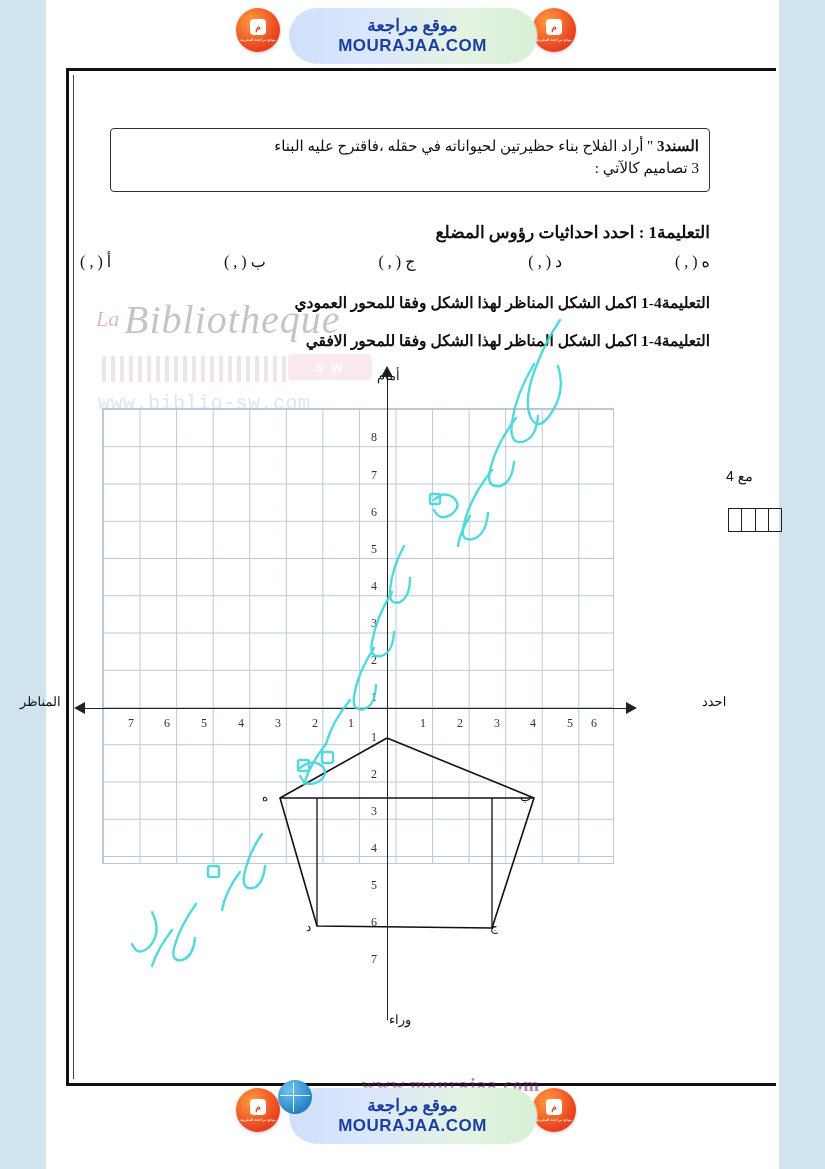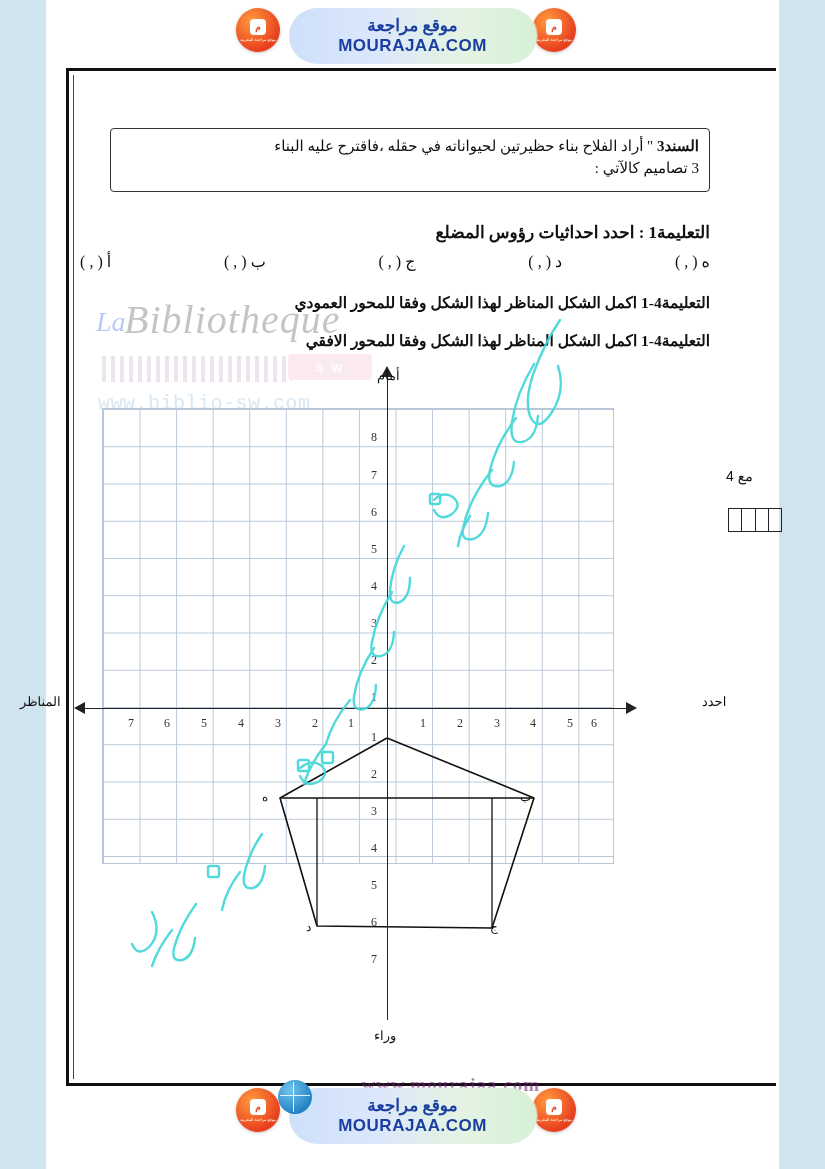--- a/index.html
+++ b/index.html
@@ -159,36 +159,36 @@
     width:0;height:0;border-top:6px solid transparent;border-bottom:6px solid transparent;
     border-left:11px solid #222;
   }
   .arrow-left{
     position:absolute;left:-28px;top:294px;
     width:0;height:0;border-top:6px solid transparent;border-bottom:6px solid transparent;
     border-right:11px solid #222;
   }
   .lbl{position:absolute;font-size:13px;color:#111;direction:rtl;font-family:"Liberation Serif",serif;}
   .lbl-up{left:275px;top:-40px;}
-  .lbl-down{left:272px;top:604px;margin-top:16px;}
+  .lbl-down{left:287px;top:604px;}
   .lbl-right{left:600px;top:286px;}
   .lbl-left{left:-82px;top:286px;}
   .tick{position:absolute;font-size:12px;color:#333;font-family:"Liberation Serif",serif;}
 
   
   .sketch{position:absolute;inset:0;pointer-events:none;}
   .ptlabel{position:absolute;font-size:12px;color:#111;font-family:"Liberation Serif",serif;}
 
   
   .wm-biblio{
     position:absolute;left:92px;top:300px;width:290px;height:140px;
     opacity:.30;
   }
   .wm-biblio .la{
-    position:absolute;left:4px;top:6px;font-size:28px;color:#1d4ed8;
+    position:absolute;left:4px;top:6px;font-size:22px;color:#7f1d1d;
     font-family:"Liberation Serif",serif;font-style:italic;
   }
   .wm-biblio .big{
     position:absolute;left:32px;top:-4px;font-size:40px;color:#404040;
     font-family:"Liberation Serif",serif;font-style:italic;letter-spacing:1px;
   }
   .wm-biblio .bars{
     position:absolute;left:10px;top:56px;width:190px;height:26px;
     background:repeating-linear-gradient(90deg,#c8a8c6 0 4px,transparent 4px 9px);
   }

